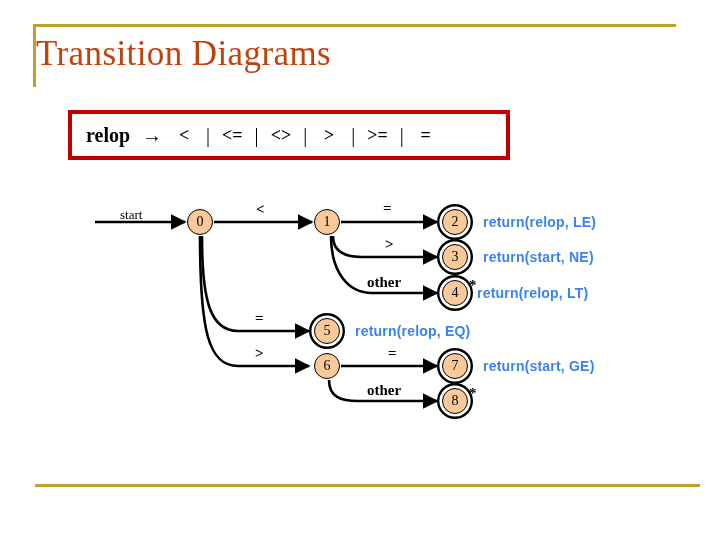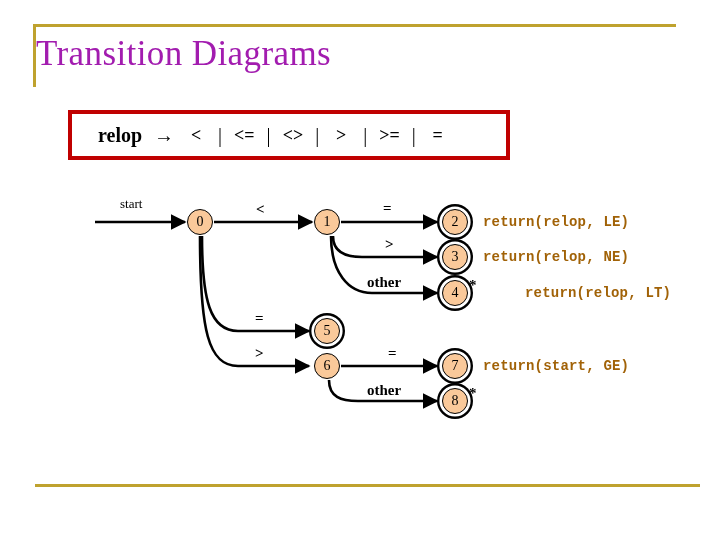--- a/index.html
+++ b/index.html
@@ -34,40 +34,40 @@
     width: 665px; height: 3px;
     background: #bfa22e;
   }
   
   #page-title {
     position: absolute;
     left: 36px; top: 32px;
     font-family: "Liberation Serif", serif;
     font-size: 35px;
     line-height: 44px;
-    color: #a21caf;
+    color: #c2410c;
     letter-spacing: 0.4px;
     white-space: nowrap;
   }
   
   #production-box {
     position: absolute;
     left: 68px; top: 110px;
     width: 442px; height: 50px;
     border: 4px solid #c00000;
     box-sizing: border-box;
     background: #ffffff;
   }
   #production-inner {
     position: absolute;
     left: 0; top: 0;
     width: 100%; height: 100%;
     display: flex;
     align-items: center;
-    padding-left: 26px;
+    padding-left: 14px;
     box-sizing: border-box;
     font-family: "Liberation Serif", serif;
   }
   .prod-lhs {
     font-weight: bold;
     font-size: 20px;
     color: #000;
     margin-right: 12px;
   }
   .prod-arrow {
@@ -130,24 +130,24 @@
   .start-label {
     position: absolute;
     font-family: "Liberation Serif", serif;
     font-size: 13px;
     font-weight: normal;
     color: #000;
     white-space: nowrap;
   }
   .return-text {
     position: absolute;
-    font-family: Liberation Mono, monospace;
+    font-family: Liberation Sans, sans-serif;
     font-weight: bold;
     font-size: 14px;
-    color: #a16207;
+    color: #3b82f6;
     white-space: nowrap;
     letter-spacing: 0.2px;
   }
 </style>
 </head>
 <body>
 
 <div id="slide">
 
   <div id="rule-top"></div>
@@ -193,21 +193,21 @@
 
     <path d="M 202 236 C 202 300, 210 331, 238 331 L 309 331" fill="none" stroke="#000" stroke-width="2.6" marker-end="url(#arrow)"></path>
 
     <path d="M 200 236 C 200 330, 208 366, 238 366 L 309 366" fill="none" stroke="#000" stroke-width="2.6" marker-end="url(#arrow)"></path>
 
     <line x1="341" y1="366" x2="437" y2="366" stroke="#000" stroke-width="2.6" marker-end="url(#arrow)"></line>
 
     <path d="M 329 380 C 329 397, 341 401, 358 401 L 437 401" fill="none" stroke="#000" stroke-width="2.6" marker-end="url(#arrow)"></path>
   </svg>
 
-  <div class="start-label" style="left:120px; top:196px;text-align:center;">start</div>
+  <div class="start-label" style="left:120px; top:207px;text-align:center;">start</div>
 
   <div class="edge-label" style="left:256px; top:201px;">&lt;</div>
 
   <div class="edge-label" style="left:383px; top:200px;">=</div>
 
   <div class="edge-label" style="left:385px; top:236px;">&gt;</div>
 
   <div class="edge-label" style="left:367px; top:274px;">other</div>
 
   <div class="edge-label" style="left:255px; top:310px;">=</div>
@@ -251,21 +251,22 @@
     <span>7</span>
   </div>
 
   <div class="node accept" style="left:442px; top:388px;">
     <span>8</span>
   </div>
   <div class="star" style="left:469px; top:385px;">*</div>
 
   <div class="return-text" style="left:483px; top:214px;">return(relop, LE)</div>
 
-  <div class="return-text" style="left:483px; top:249px;">return(relop, NE)</div>
-
-  <div class="return-text" style="left:477px; top:285px;margin-left:48px;">return(relop, LT)</div>
-
+  <div class="return-text" style="left:483px; top:249px;">return(start, NE)</div>
+
+  <div class="return-text" style="left:477px; top:285px;">return(relop, LT)</div>
+
+  <div class="return-text" style="left:355px; top:323px;">return(relop, EQ)</div>
 
   <div class="return-text" style="left:483px; top:358px;">return(start, GE)</div>
 
 
 </div>
 
 </body></html>

